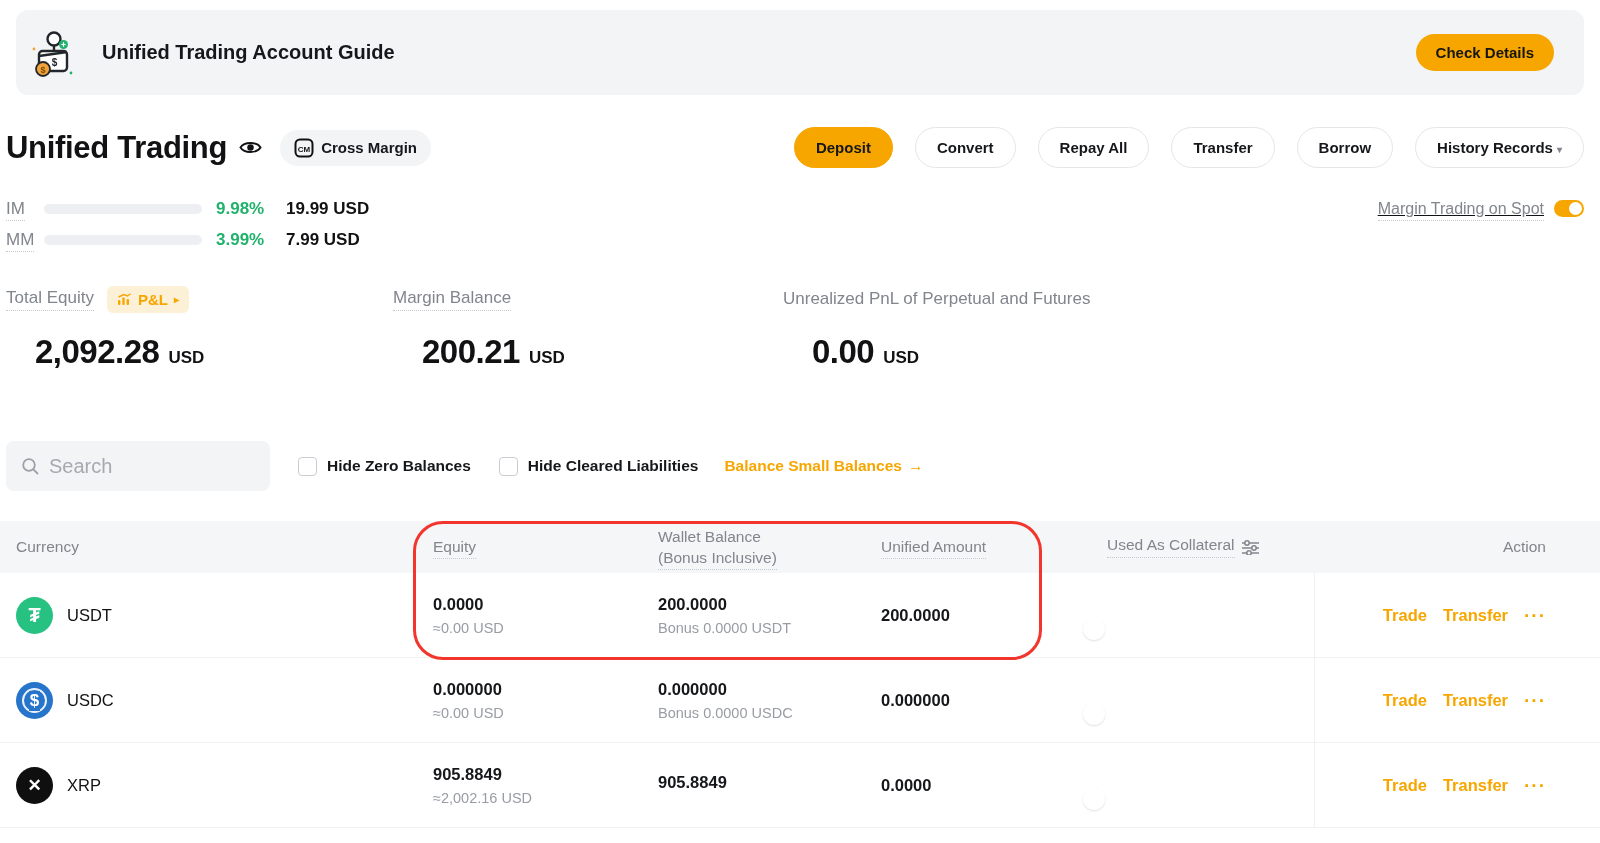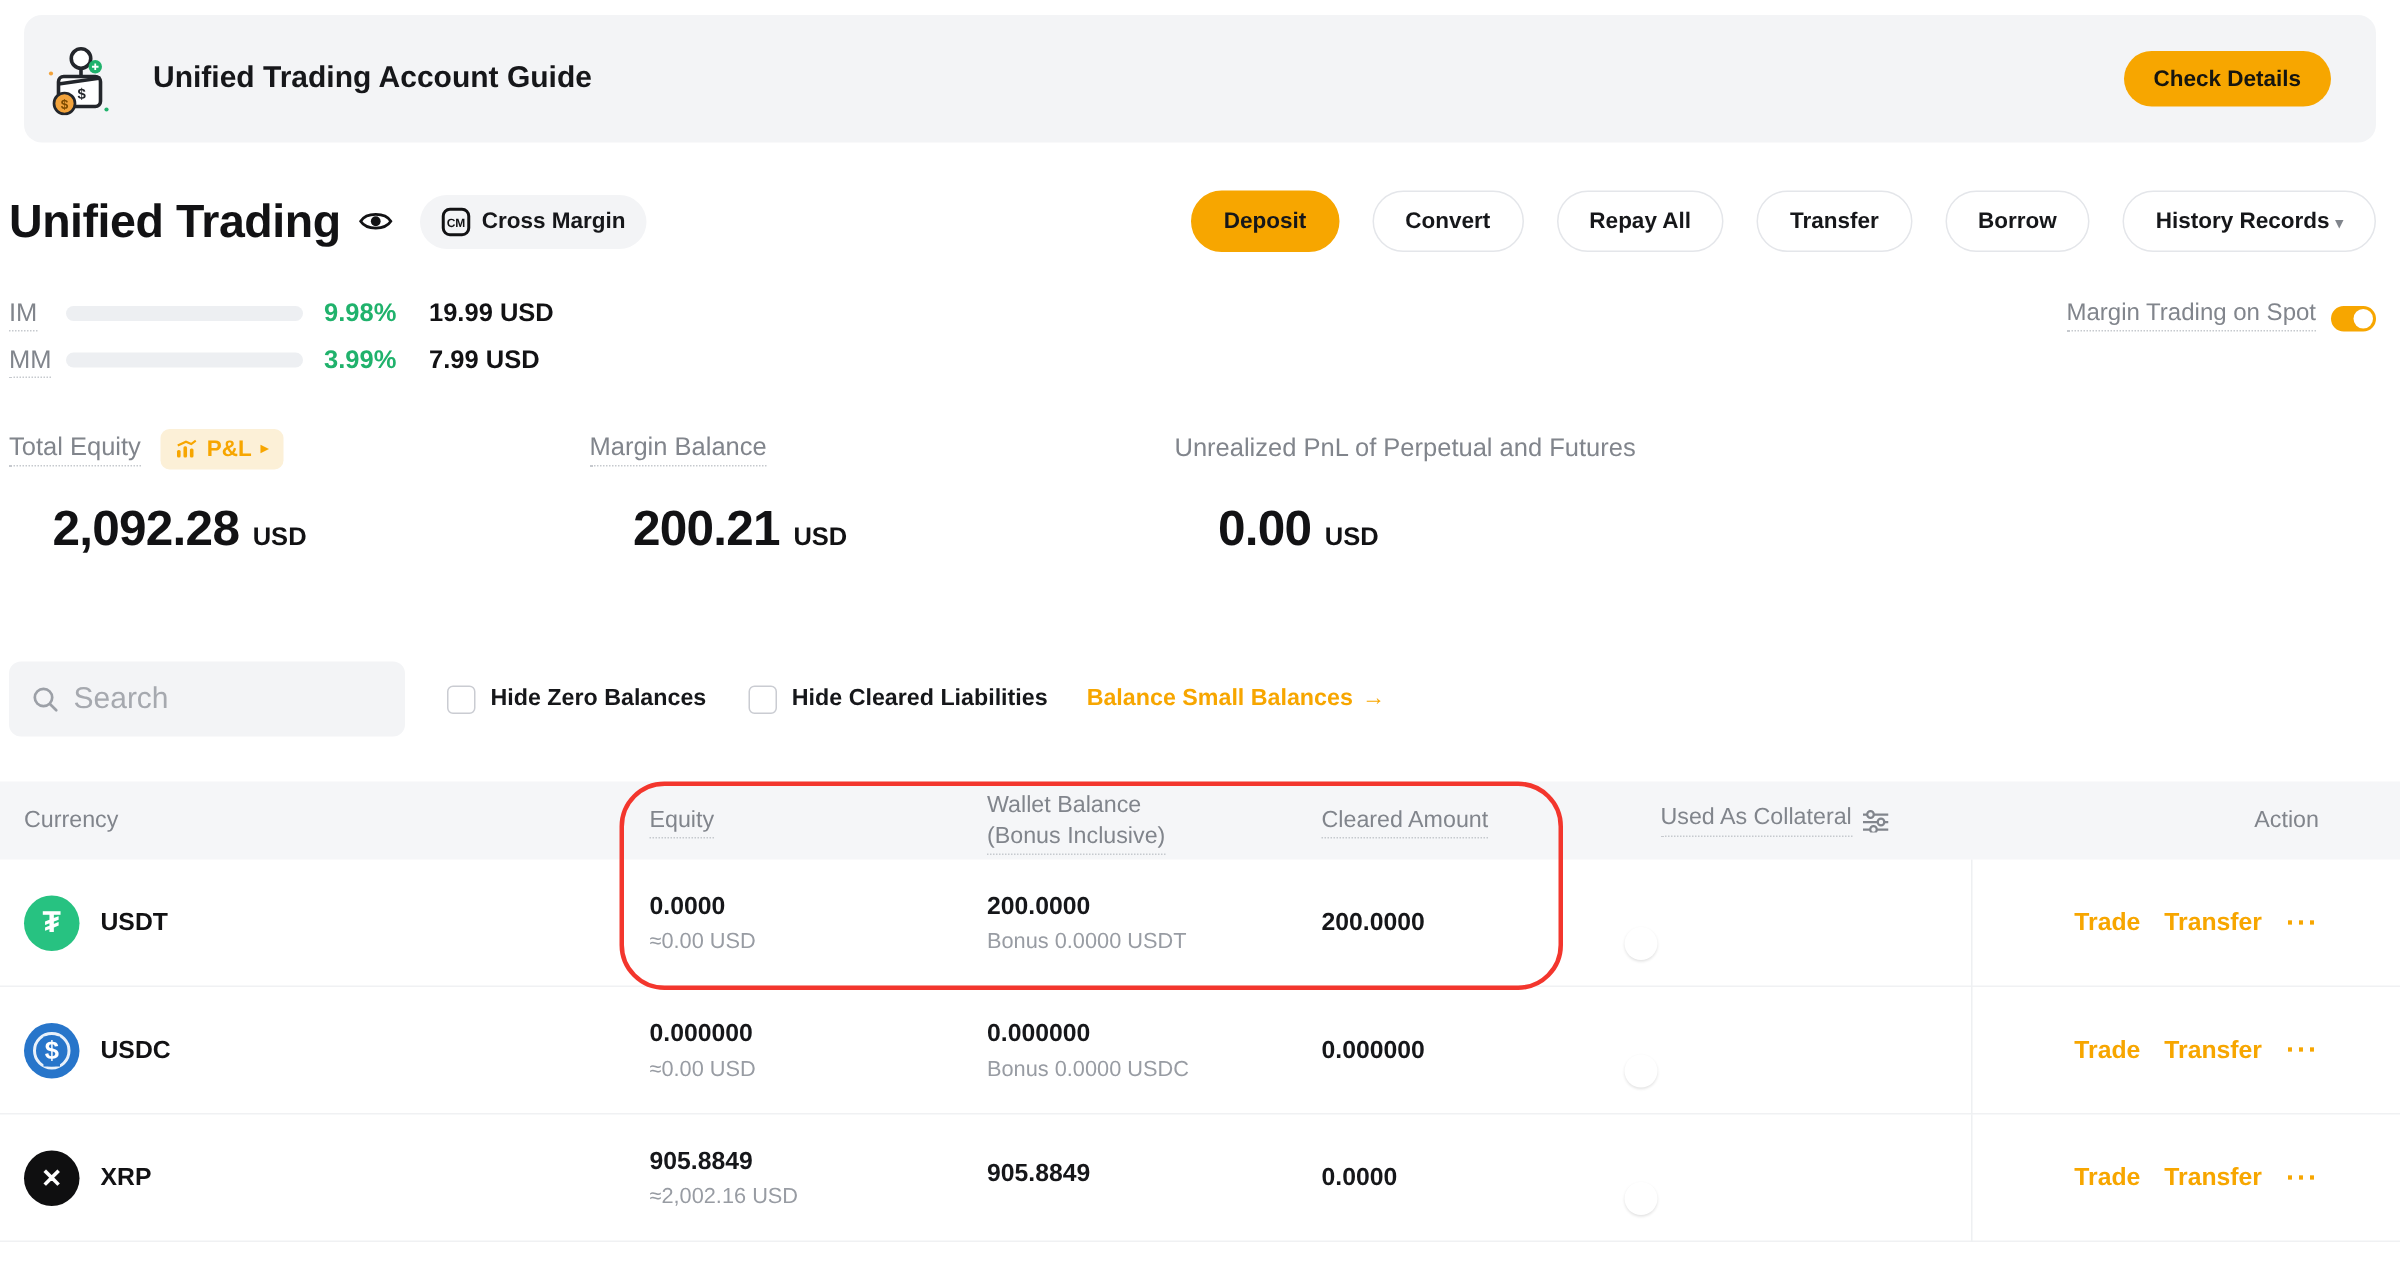--- a/index.html
+++ b/index.html
@@ -29,21 +29,21 @@
   
   .margin-row { display:flex; justify-content:space-between; margin:30px 16px 0 6px; align-items:flex-start; }
   .ratio-col { display:flex; flex-direction:column; gap:9px; }
   .ratio-line { display:flex; align-items:center; height:22px; }
   .ratio-label { width:38px; font-size:17px; color:#81858c; }
   .ratio-label span { border-bottom:1px dotted #c6c9ce; padding-bottom:2px; }
   .bar { width:158px; height:10px; background:#edeff2; border-radius:5px; overflow:hidden; margin-right:14px; }
   .bar-fill { height:10px; background:#20b26c; border-radius:5px; }
   .ratio-pct { width:62px; font-size:17px; font-weight:600; color:#20b26c; }
   .ratio-val { font-size:17px; font-weight:600; color:#121214; margin-left:8px; }
-  .spot-toggle { display:flex; align-items:flex-end; gap:10px; margin-top:2px; }
+  .spot-toggle { display:flex; align-items:flex-start; gap:10px; margin-top:2px;text-decoration:underline; }
   .spot-toggle .lbl { font-size:16px; color:#81858c; border-bottom:1px dotted #c6c9ce; padding-bottom:2px; cursor:pointer; }
 
   
   .toggle { position:relative; border-radius:999px; cursor:pointer; flex:none; }
   .toggle .knob { position:absolute; top:2px; background:#fff; border-radius:50%; }
   .toggle.small { width:30px; height:17px; background:#f7a600; }
   .toggle.small .knob { width:13px; height:13px; right:2px; }
   .toggle.big { width:46px; height:26px; }
   .toggle.big .knob { width:22px; height:22px; right:2px; box-shadow:0 1px 2px rgba(0,0,0,.12); }
   .toggle.big[data-state="pale"] { background:#fbe2ae; }
@@ -90,21 +90,21 @@
   .cell-main { font-size:16.5px; font-weight:700; color:#16171a; }
   .cell-sub { font-size:14.5px; color:#9throw; color:#989ca3; margin-top:6px; }
   .currency-cell { display:flex; align-items:center; gap:14px; }
   .coin { width:37px; height:37px; border-radius:50%; color:#fff; display:flex; align-items:center;
     justify-content:center; font-size:20px; font-weight:700; position:relative; flex:none; }
   .coin.usdt { background:#27c281; }
   .coin.usdc { background:#2775ca; font-size:17px; }
   .coin.usdc::before { content:""; position:absolute; inset:6px; border:2px solid #fff; border-radius:50%; opacity:.9; }
   .coin.usdc i { position:relative; font-style:normal; background:#2775ca; padding:0 1px; }
   .coin.xrp { background:#0f0f10; font-size:17px; }
-  .symbol { font-size:16.5px; font-weight:700; }
+  .symbol { font-size:16.5px; font-weight:400; }
   .trow:first-of-type .borrow-val { border-bottom:1px dotted #c6c9ce; display:inline-block; padding-bottom:3px; }
   .td.action { border-left:1px solid #eef0f2; height:85px; display:flex; align-items:center;
     justify-content:flex-end; gap:16px; }
   .alink { color:#f7a600; font-size:16.5px; font-weight:700; cursor:pointer; }
   .more { color:#f7a600; font-size:19px; font-weight:700; letter-spacing:1px; cursor:pointer; }
 
   
   .annotation { position:absolute; left:413px; top:511px; width:629px; height:139px;
     border:3px solid #f3362d; border-radius:30px; pointer-events:none; z-index:5; }
 
@@ -250,21 +250,21 @@
   </div>
 
   <div class="table">
     <div class="thead">
       <div class="th">Currency</div>
       <div class="th"><span class="dot">Equity</span></div>
       <div class="th two-line">
         <div>Wallet Balance</div>
         <div><span class="dot">(Bonus Inclusive)</span></div>
       </div>
-      <div class="th"><span class="dot">Cleared Amount</span></div>
+      <div class="th"><span class="dot">Unified Amount</span></div>
       <div class="th">
         <span class="icol">
             <span class="dot">Used As Collateral</span>
           <svg width="17" height="15" viewBox="0 0 17 15">
             <line x1="0" y1="3" x2="17" y2="3" stroke="#81858c" stroke-width="1.5"></line>
             <circle cx="5" cy="3" r="2.2" fill="#f5f6f8" stroke="#81858c" stroke-width="1.5"></circle>
             <line x1="0" y1="8" x2="17" y2="8" stroke="#81858c" stroke-width="1.5"></line>
             <circle cx="12" cy="8" r="2.2" fill="#f5f6f8" stroke="#81858c" stroke-width="1.5"></circle>
             <line x1="0" y1="13" x2="17" y2="13" stroke="#81858c" stroke-width="1.5"></line>
             <circle cx="7" cy="13" r="2.2" fill="#f5f6f8" stroke="#81858c" stroke-width="1.5"></circle>

